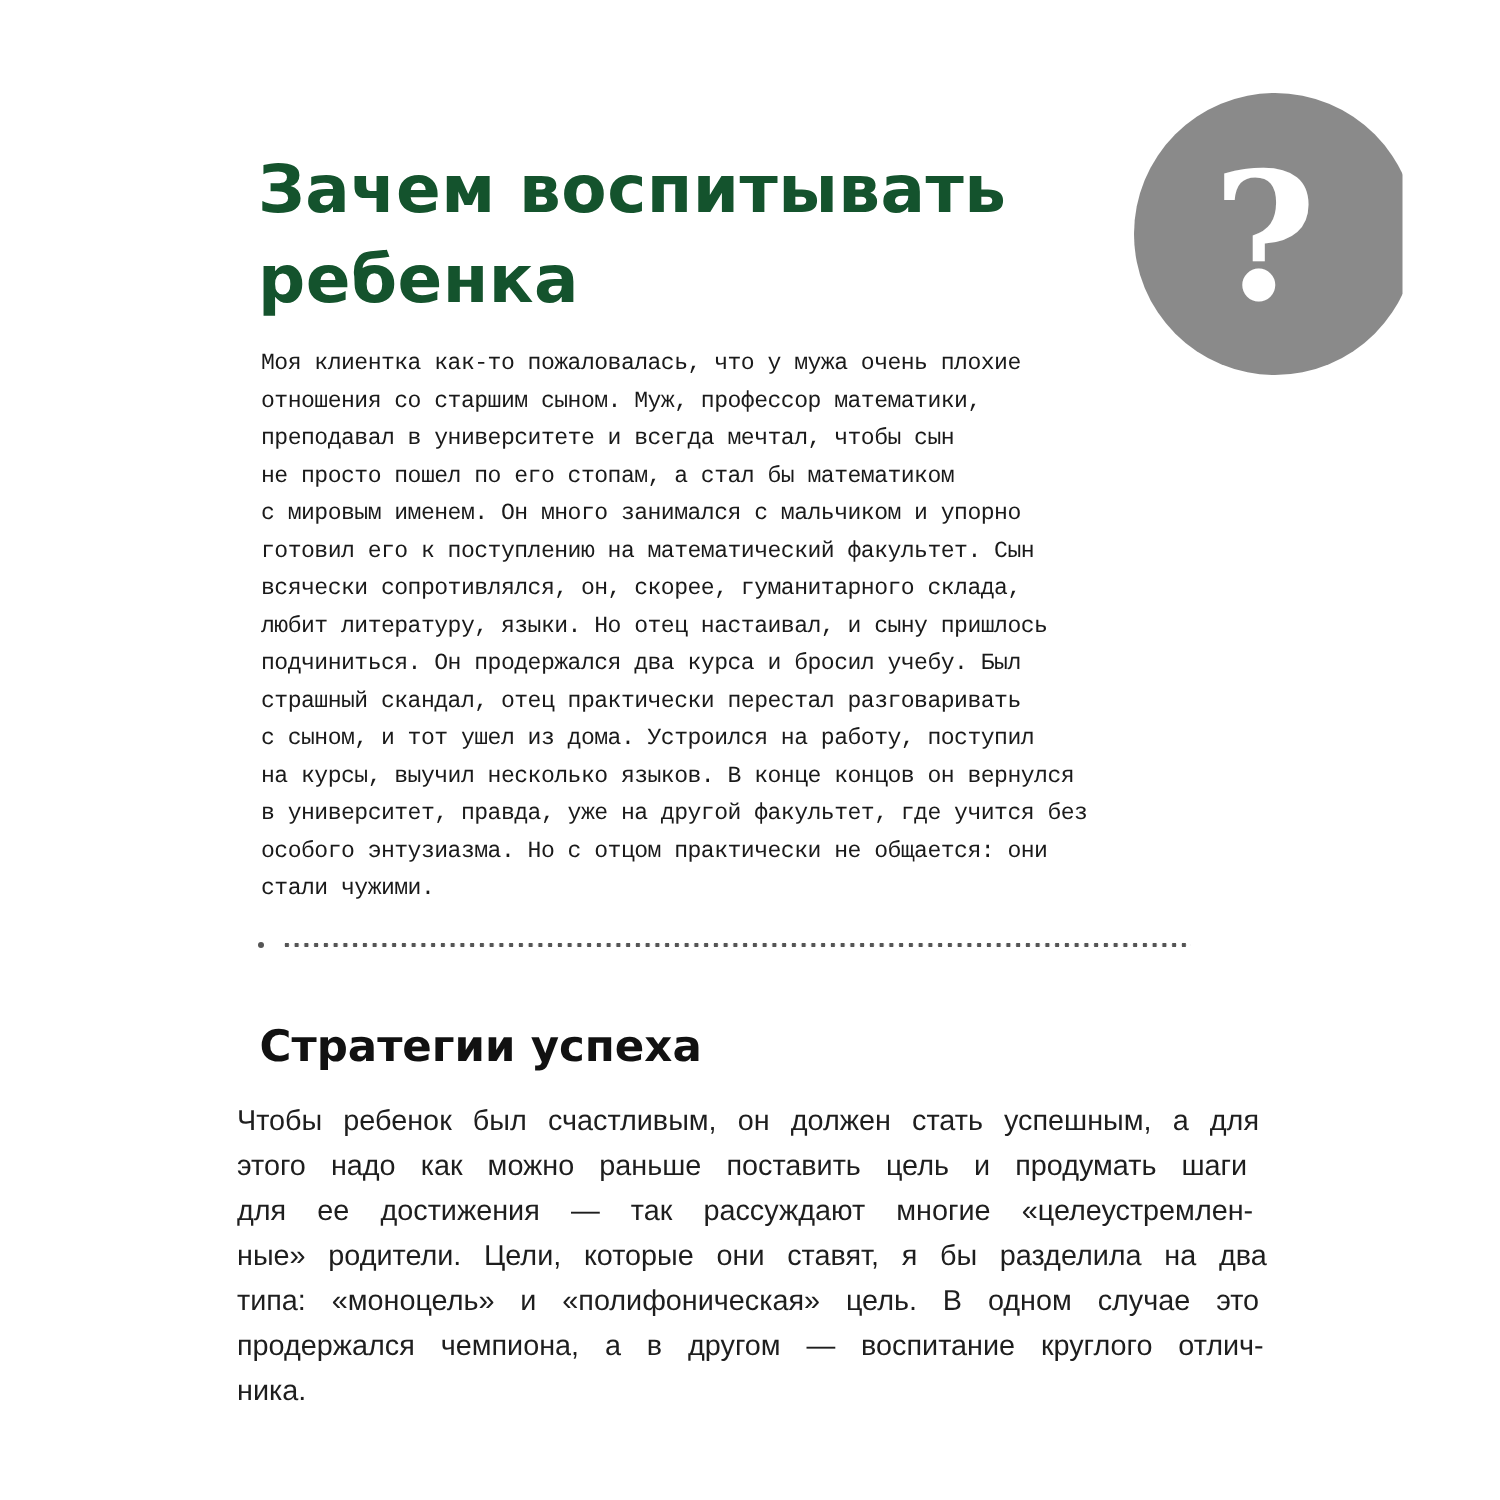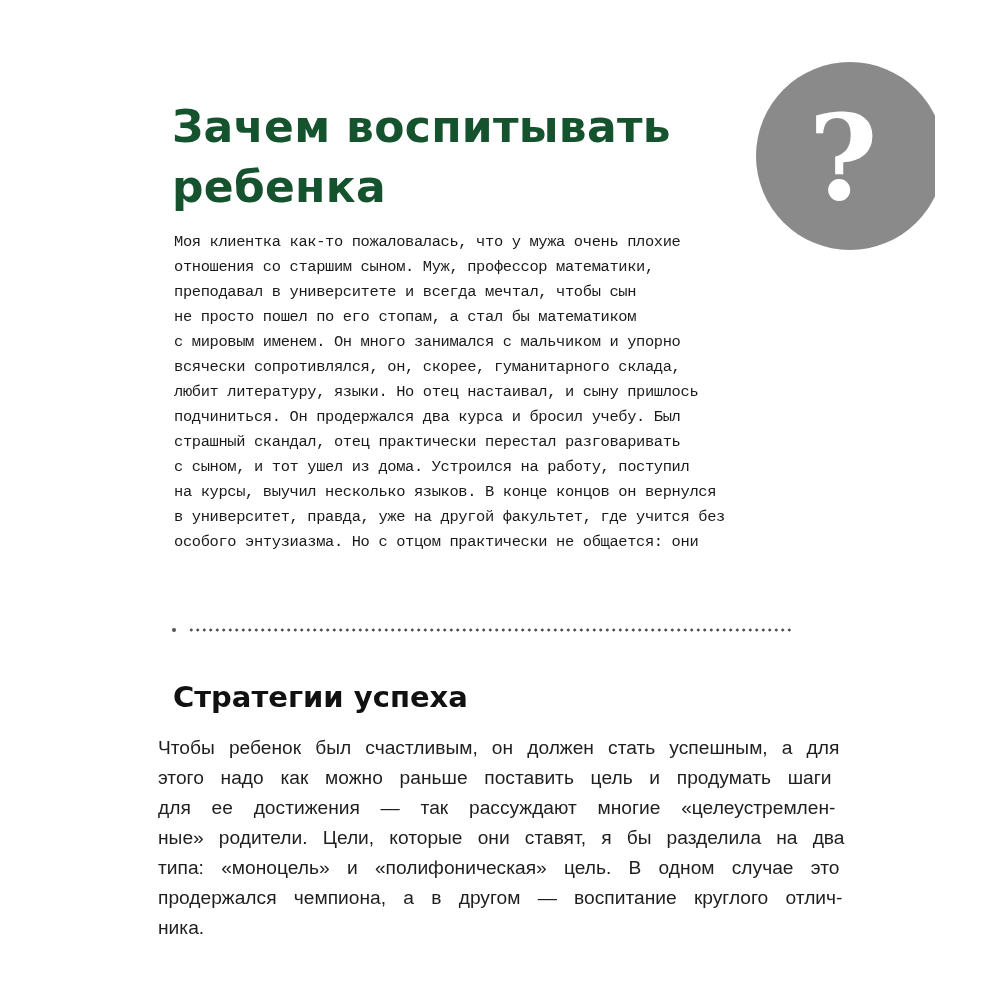--- a/index.html
+++ b/index.html
@@ -108,28 +108,30 @@
     <span style="display:block">Зачем воспитывать</span>
     <span style="display:block">ребенка</span>
   </h1>
 
   <div class="intro">
     <span class="line">Моя клиентка как-то пожаловалась, что у мужа очень плохие</span>
     <span class="line">отношения со старшим сыном. Муж, профессор математики,</span>
     <span class="line">преподавал в университете и всегда мечтал, чтобы сын</span>
     <span class="line">не просто пошел по его стопам, а стал бы математиком</span>
     <span class="line">с мировым именем. Он много занимался с мальчиком и упорно</span>
+    <span class="line">готовил его к поступлению на математический факультет. Сын</span>
     <span class="line">всячески сопротивлялся, он, скорее, гуманитарного склада,</span>
     <span class="line">любит литературу, языки. Но отец настаивал, и сыну пришлось</span>
     <span class="line">подчиниться. Он продержался два курса и бросил учебу. Был</span>
     <span class="line">страшный скандал, отец практически перестал разговаривать</span>
     <span class="line">с сыном, и тот ушел из дома. Устроился на работу, поступил</span>
     <span class="line">на курсы, выучил несколько языков. В конце концов он вернулся</span>
     <span class="line">в университет, правда, уже на другой факультет, где учится без</span>
     <span class="line">особого энтузиазма. Но с отцом практически не общается: они</span>
+    <span class="line">стали чужими.</span>
   </div>
 
   <div class="divider">
     <span class="lead-dot"></span>
     <span class="dots"></span>
   </div>
 
   <h2 class="subtitle">Стратегии успеха</h2>
 
   <div class="body-serif">

